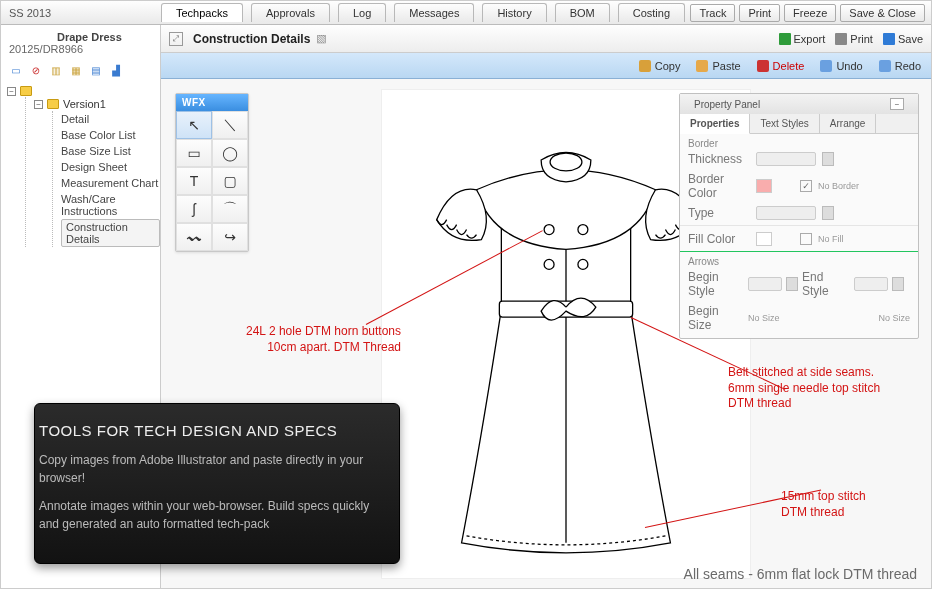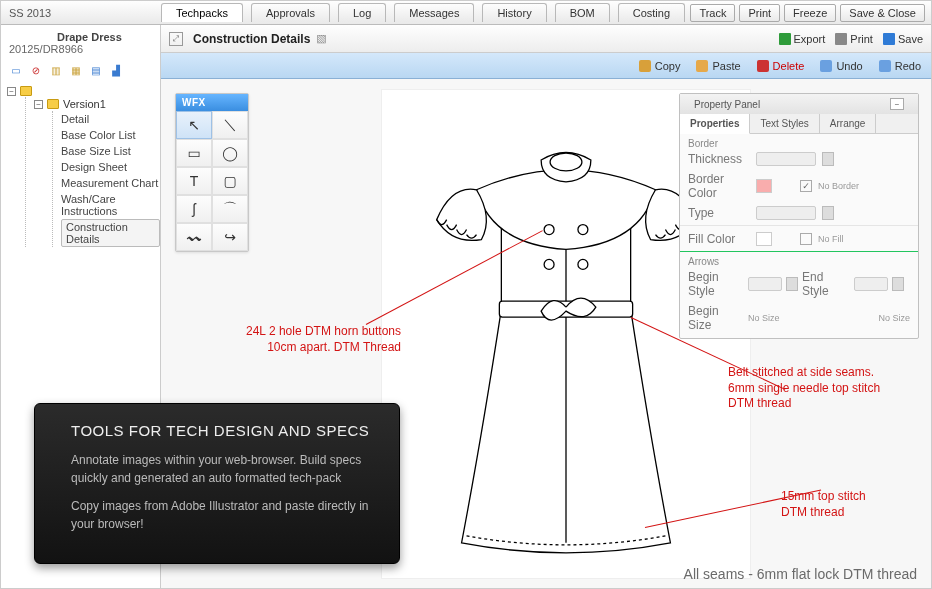--- a/index.html
+++ b/index.html
@@ -82,21 +82,21 @@
   .pp-ddl { width:12px;height:14px;background:#ddd;border:1px solid #bbb;}
   .pp-swatch { width: 16px; height: 14px; background: #f9adad; border: 1px solid #ccc; }
   .pp-swatch2 { width: 16px; height: 14px; background: #fff; border: 1px solid #ccc; }
   .pp-check { width:12px;height:12px;border:1px solid #aaa;display:inline-flex;align-items:center;justify-content:center;font-size:9px;color:#666;}
   .pp-small { font-size: 9px; color: #999; }
 
   
   .footnote { position: absolute; right: 14px; bottom: 6px; font-size: 14px; color: #6a6a6a; }
 
   
-  .overlay { position: absolute; left: 33px; bottom: 24px; width: 366px; background: linear-gradient(#2b2b2b,#121212); border: 1px solid #000; border-radius: 6px; padding: 18px 20px 20px 36px; color: #ddd; box-shadow: 0 4px 10px rgba(0,0,0,.4); }
+  .overlay { position: absolute; left: 33px; bottom: 24px; width: 366px; background: linear-gradient(#2b2b2b,#121212); border: 1px solid #000; border-radius: 6px; padding: 18px 20px 20px 4px; color: #ddd; box-shadow: 0 4px 10px rgba(0,0,0,.4); }
   .overlay h3 { font-size: 15px; color: #eee; letter-spacing: .5px; margin-bottom: 12px; font-weight: normal; }
   .overlay p { font-size: 12px; color: #bbb; margin-bottom: 10px; line-height: 1.5; }
 
   .pp-arrows-row{display:flex;align-items:center;padding:3px 8px;gap:4px;}
 </style>
 </head>
 <body>
 
 <div class="app">
 
@@ -322,16 +322,16 @@
           </div>
         </div>
 
         <div class="footnote">All seams - 6mm flat lock DTM thread</div>
       </div>
     </div>
   </div>
 
   <div class="overlay">
     <h3>TOOLS FOR TECH DESIGN AND SPECS</h3>
+    <p>Copy images from Adobe Illustrator and paste directly in your browser!</p>
     <p>Annotate images within your web-browser. Build specs quickly and generated an auto formatted tech-pack</p>
-    <p>Copy images from Adobe Illustrator and paste directly in your browser!</p>
   </div>
 </div>
 
 </body></html>

